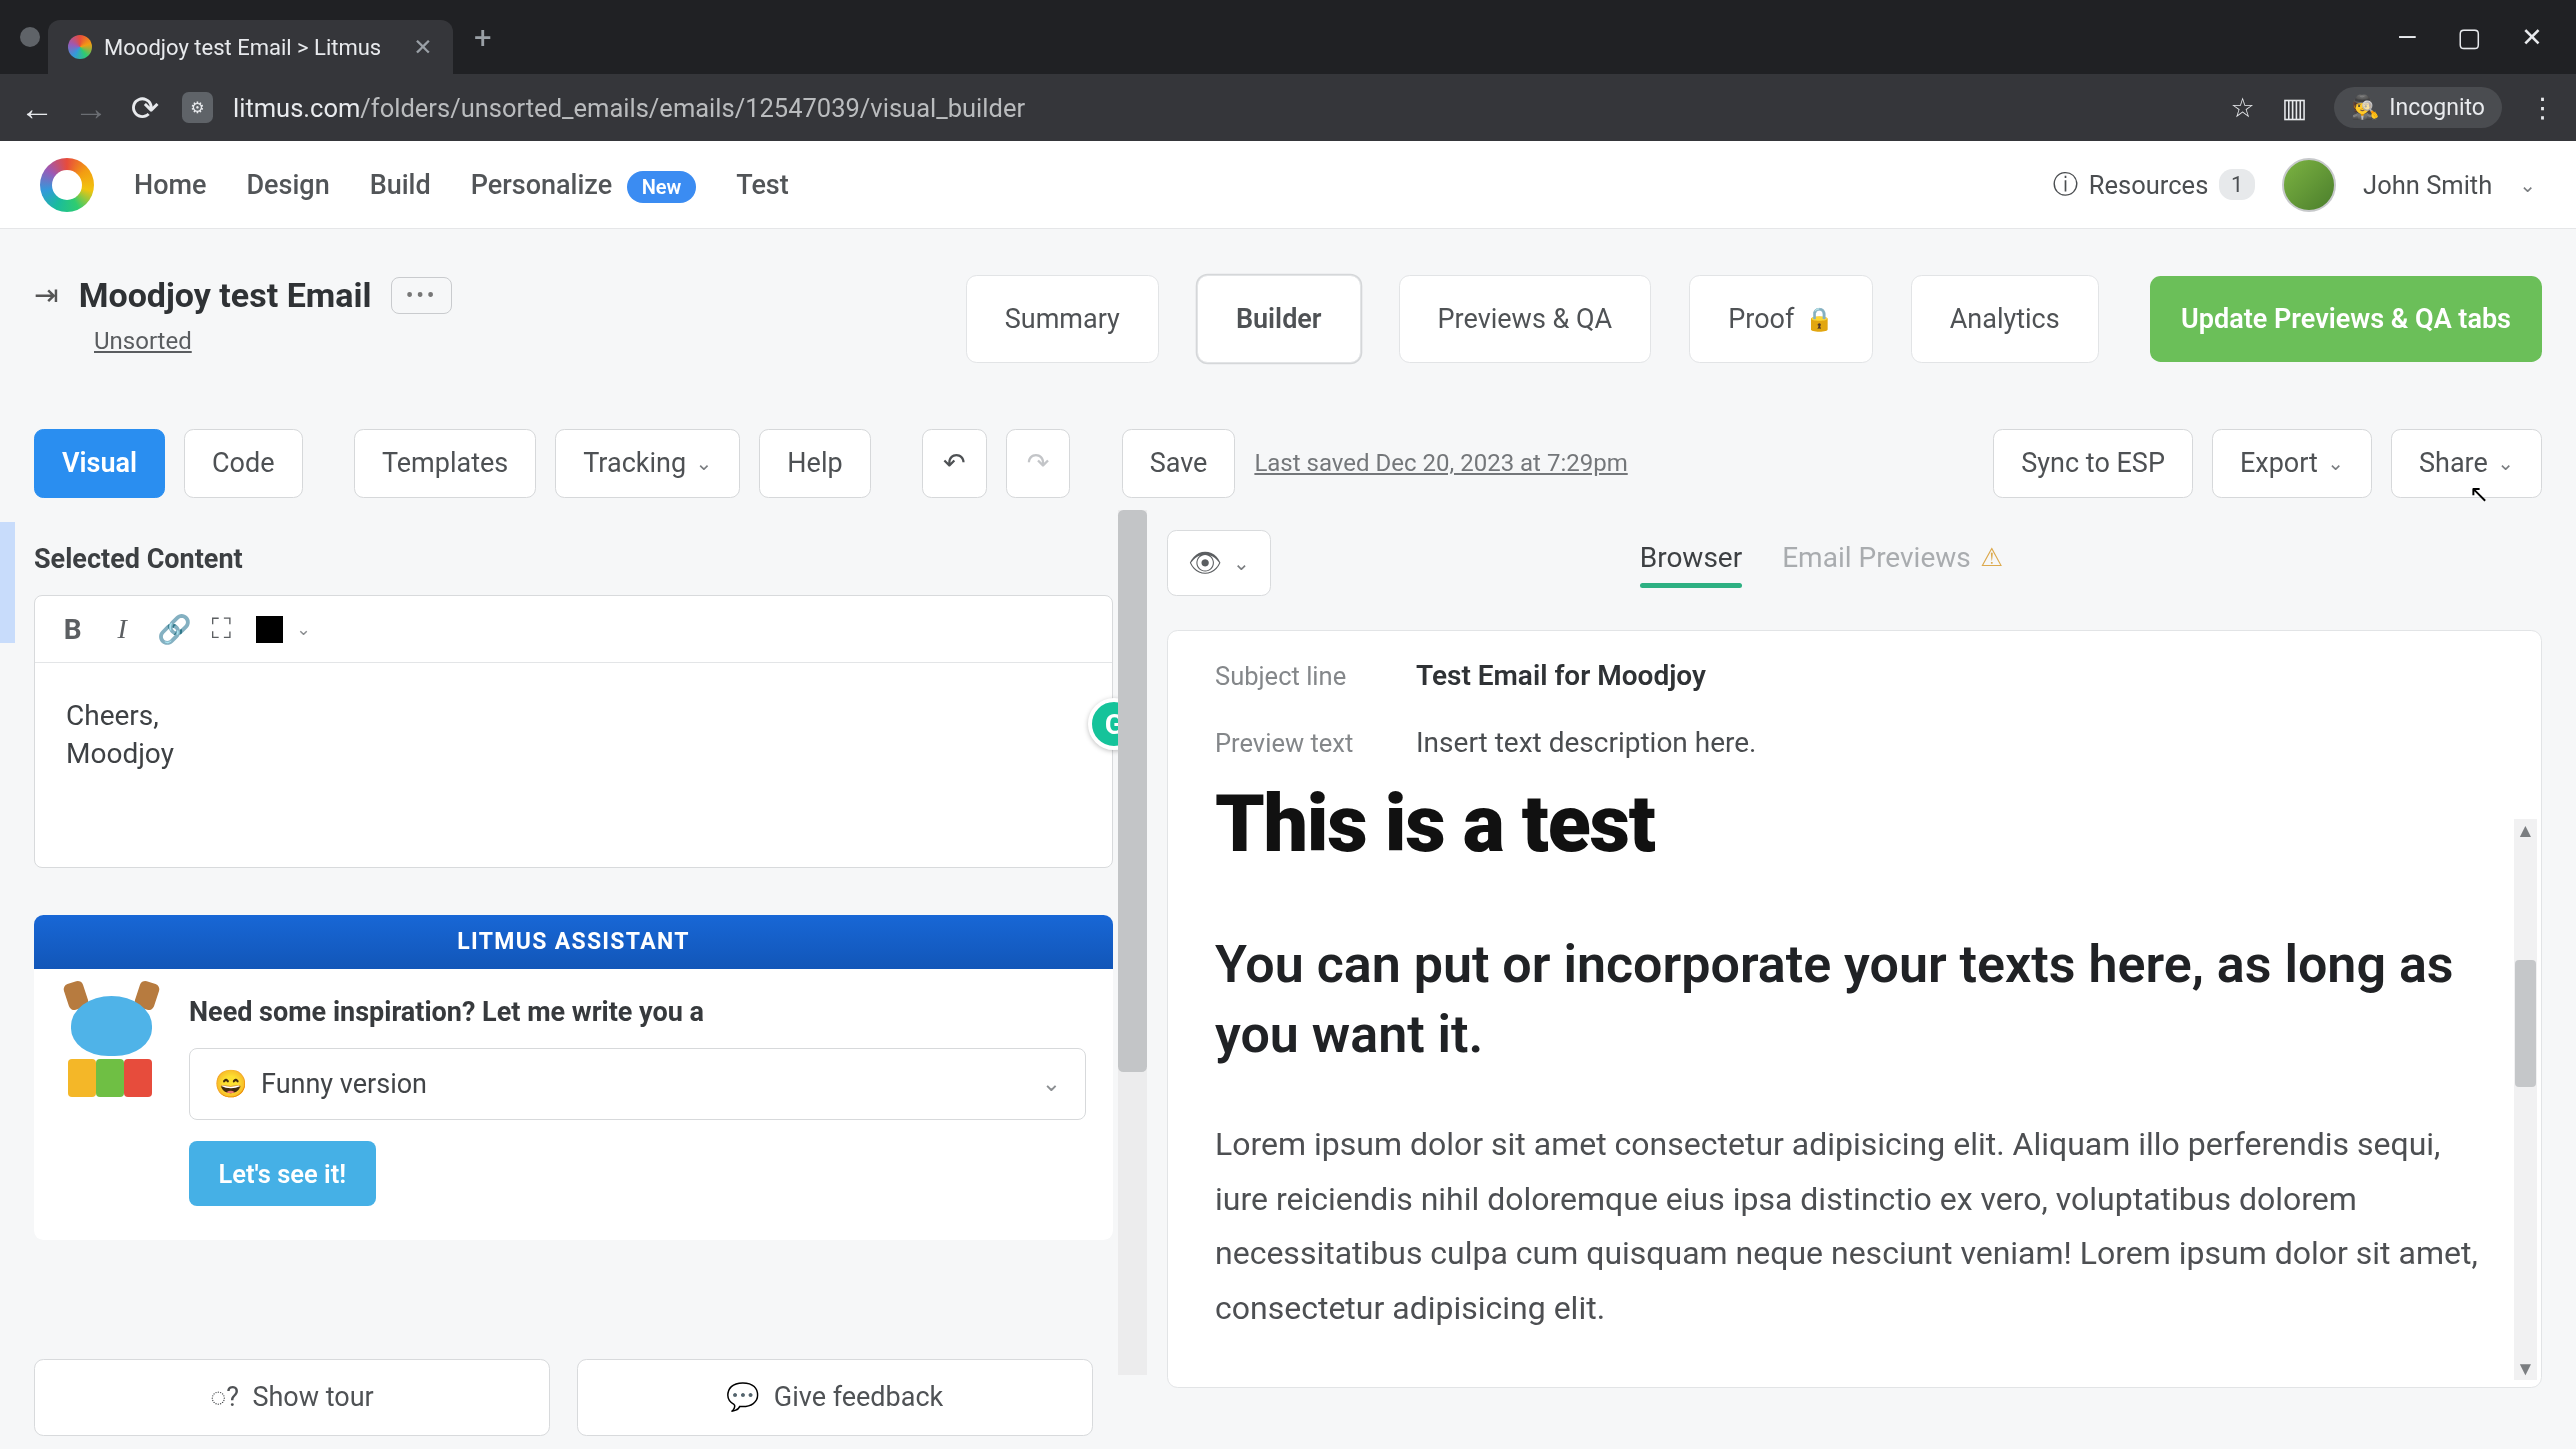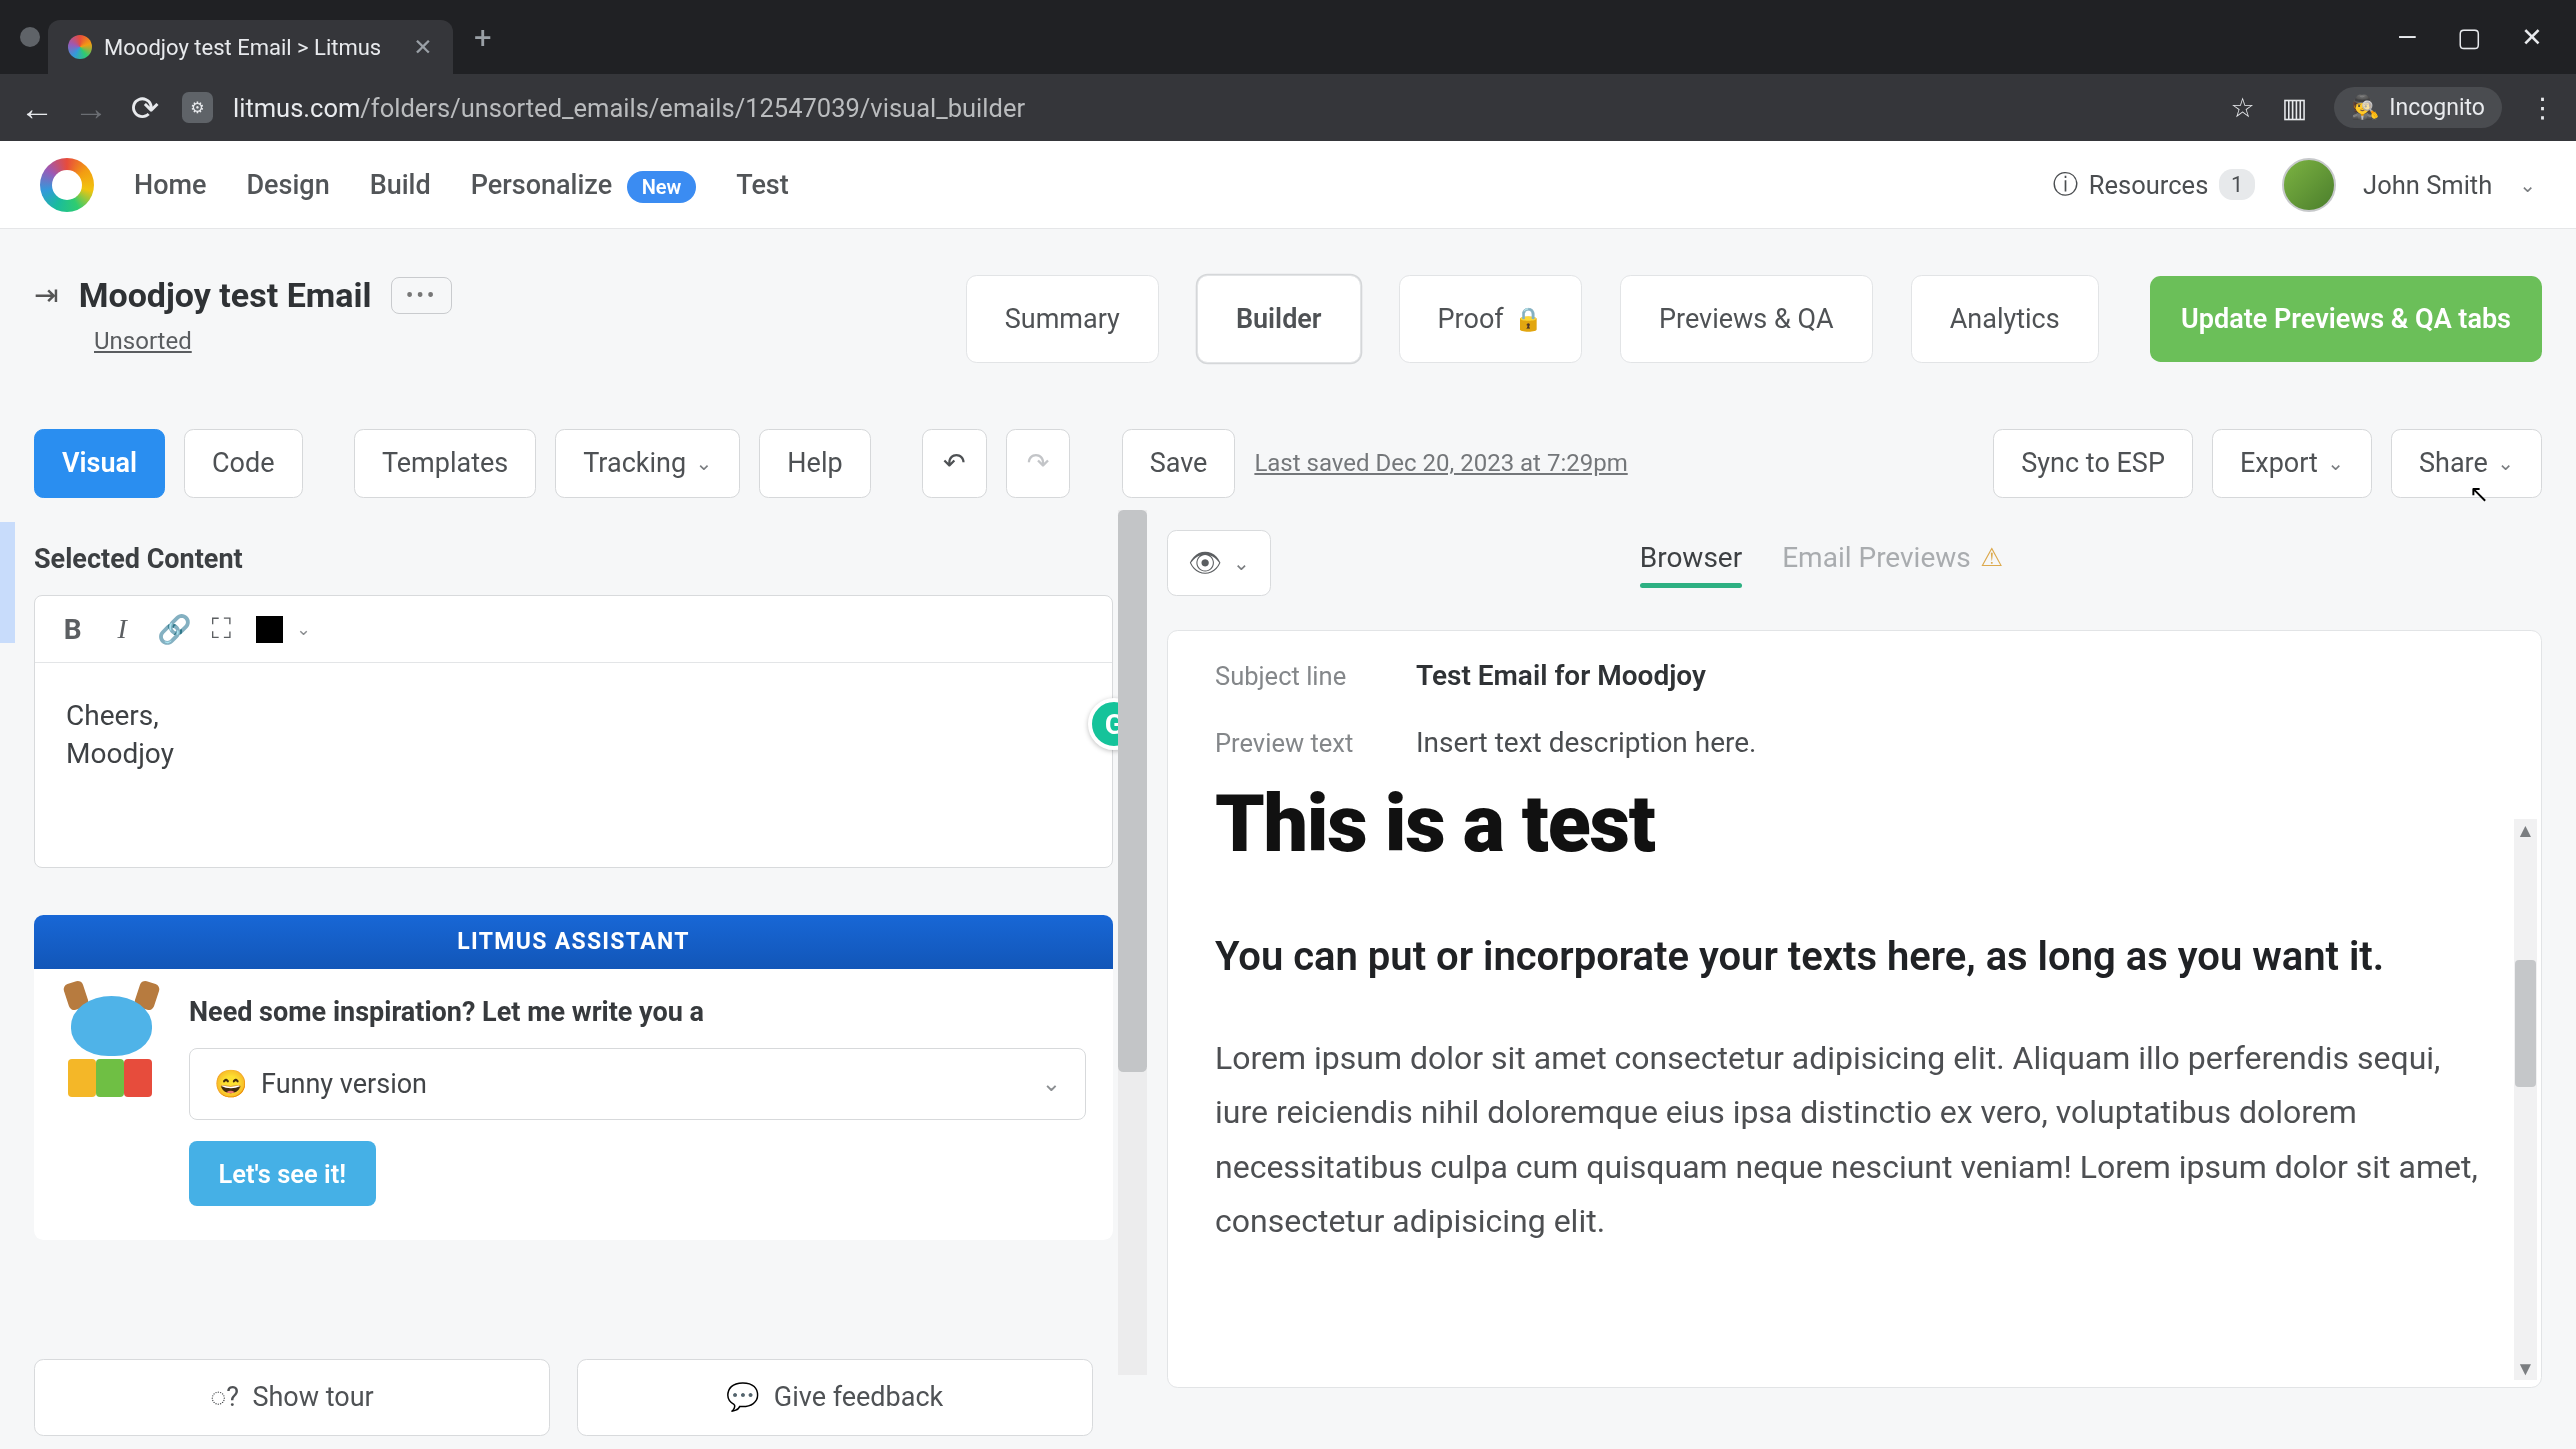--- a/index.html
+++ b/index.html
@@ -118,21 +118,21 @@
 .warn-ico { color:#dca94d; font-size:25.5px; }
 
 .preview-card { margin-top: 34px; background:#fff; border:1.3px solid #e2e4e6; border-radius: 10.7px; overflow:hidden; height: 758px; position:relative; }
 .meta-row { display:flex; align-items:center; padding: 28px 47px 0 47px; gap: 27px; }
 .meta-label { color:#84878a; font-size: 25.5px; width: 174px; }
 .meta-val { color:#2f3235; font-size: 28px; font-weight: 600; }
 .meta-val.plain { font-weight: 400; color:#4a4d50; }
 
 .email-body { padding: 20px 47px 0 47px; position:relative; height: 557px; overflow:hidden; }
 .eb-title { font-size: 79px; font-weight: 900; color:#111; margin-top:-32px; letter-spacing:-1.3px; }
-.eb-sub { font-size: 40px; font-weight: 600; color:#202225; margin-top: 60px; line-height:1.35; }
+.eb-sub { font-size: 52px; font-weight: 600; color:#202225; margin-top: 60px; line-height:1.35; }
 .eb-para { font-size: 32px; color:#4d4f52; margin-top: 47px; line-height: 1.7; }
 .preview-scroll { position:absolute; right:4px; top:188px; bottom:6.7px; width:23px; }
 .pscroll-track { position:absolute; inset:0; background:#f1f1f2; }
 .pscroll-arrow { position:absolute; left:0; right:0; height:23px; background:#f1f1f2; color:#7b7e81; font-size:19px; text-align:center; }
 .pscroll-arrow.up { top:0; }
 .pscroll-arrow.down { bottom:0; }
 .pscroll-thumb { position:absolute; left:1.3px; right:1.3px; top:141px; height:127px; background:#c5c7c9; border-radius:4px; }
 
 </style>
 </head>
@@ -205,25 +205,25 @@
         <div class="doc-title-wrap">
           <span class="hamburger-arrow">⇥</span>
           <span class="doc-title">Moodjoy test Email</span>
           <span class="doc-menu">•••</span>
         </div>
         <a class="folder-link">Unsorted</a>
       </div>
       <div class="tabs-row">
         <div class="main-tab">Summary</div>
         <div class="main-tab active">Builder</div>
+        <div class="main-tab">Previews &amp; QA</div>
         <div class="main-tab">
           <span>Proof</span>
           <span class="lock-ico">🔒</span>
         </div>
-        <div class="main-tab">Previews &amp; QA</div>
         <div class="main-tab">Analytics</div>
         <div class="cta-btn">Update Previews &amp; QA tabs</div>
       </div>
     </div>
   </div>
 
   <div class="builder-toolbar">
     <div class="tb-btn primary-blue">Visual</div>
     <div class="tb-btn">Code</div>
     <div style="width:13.4px"></div>

